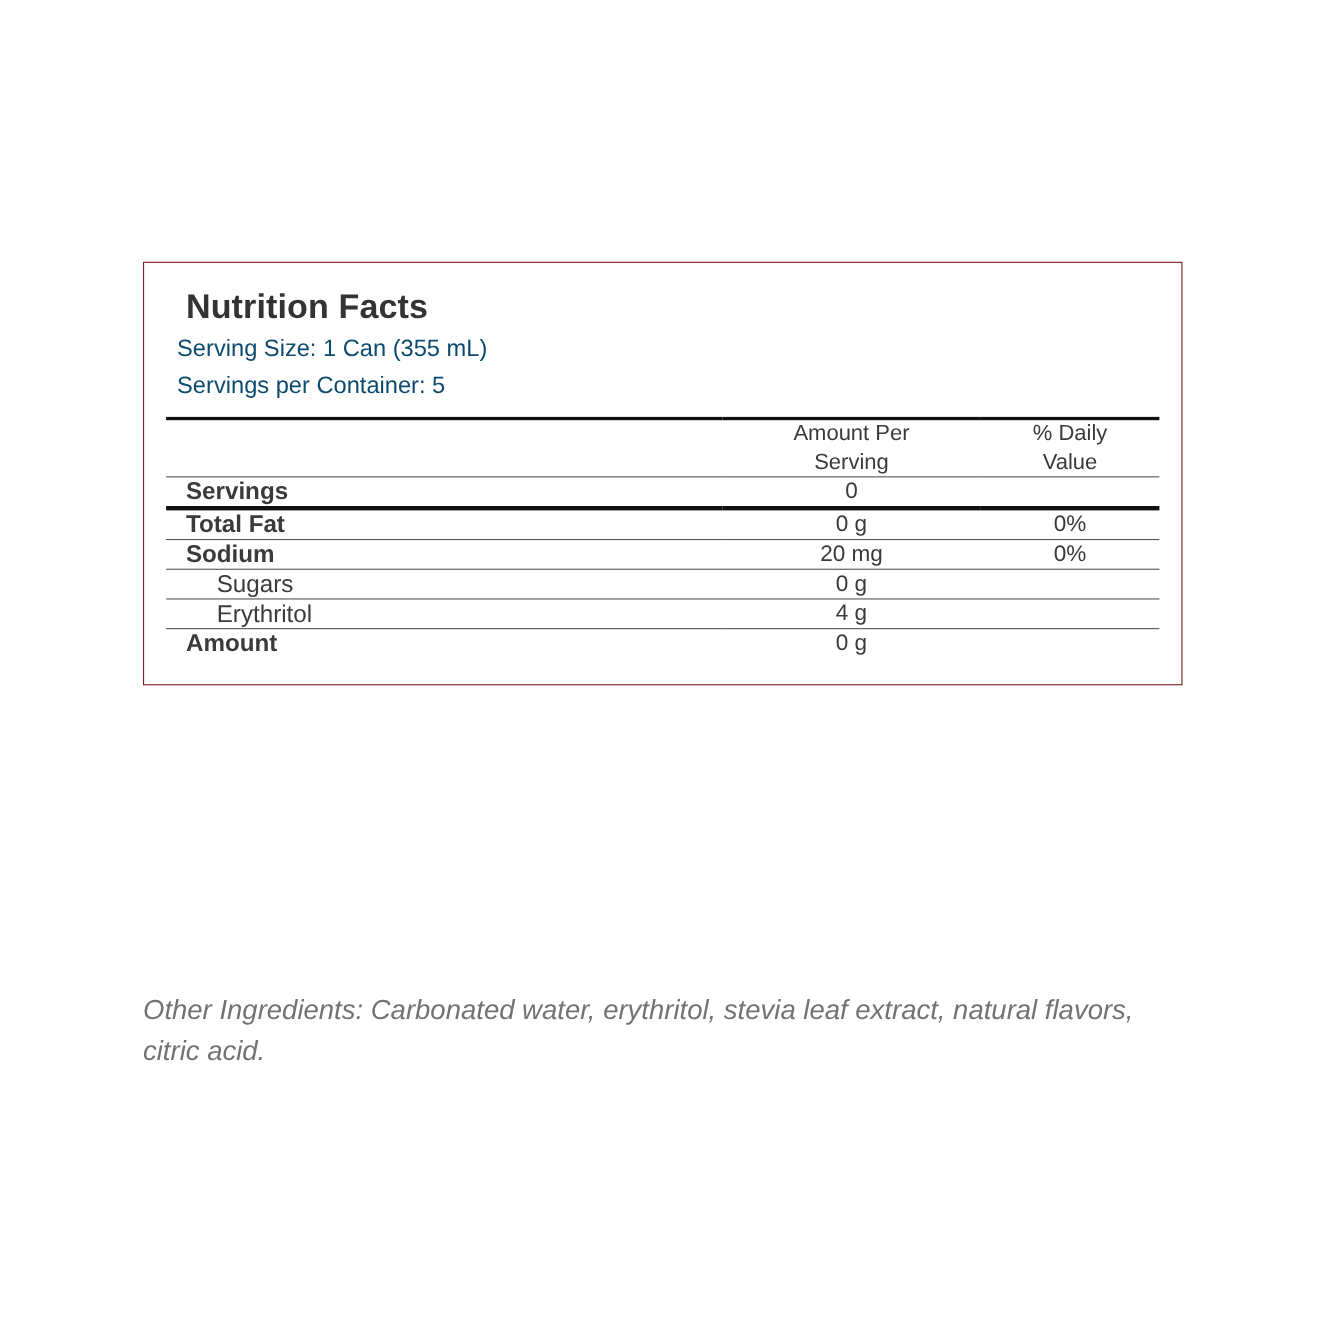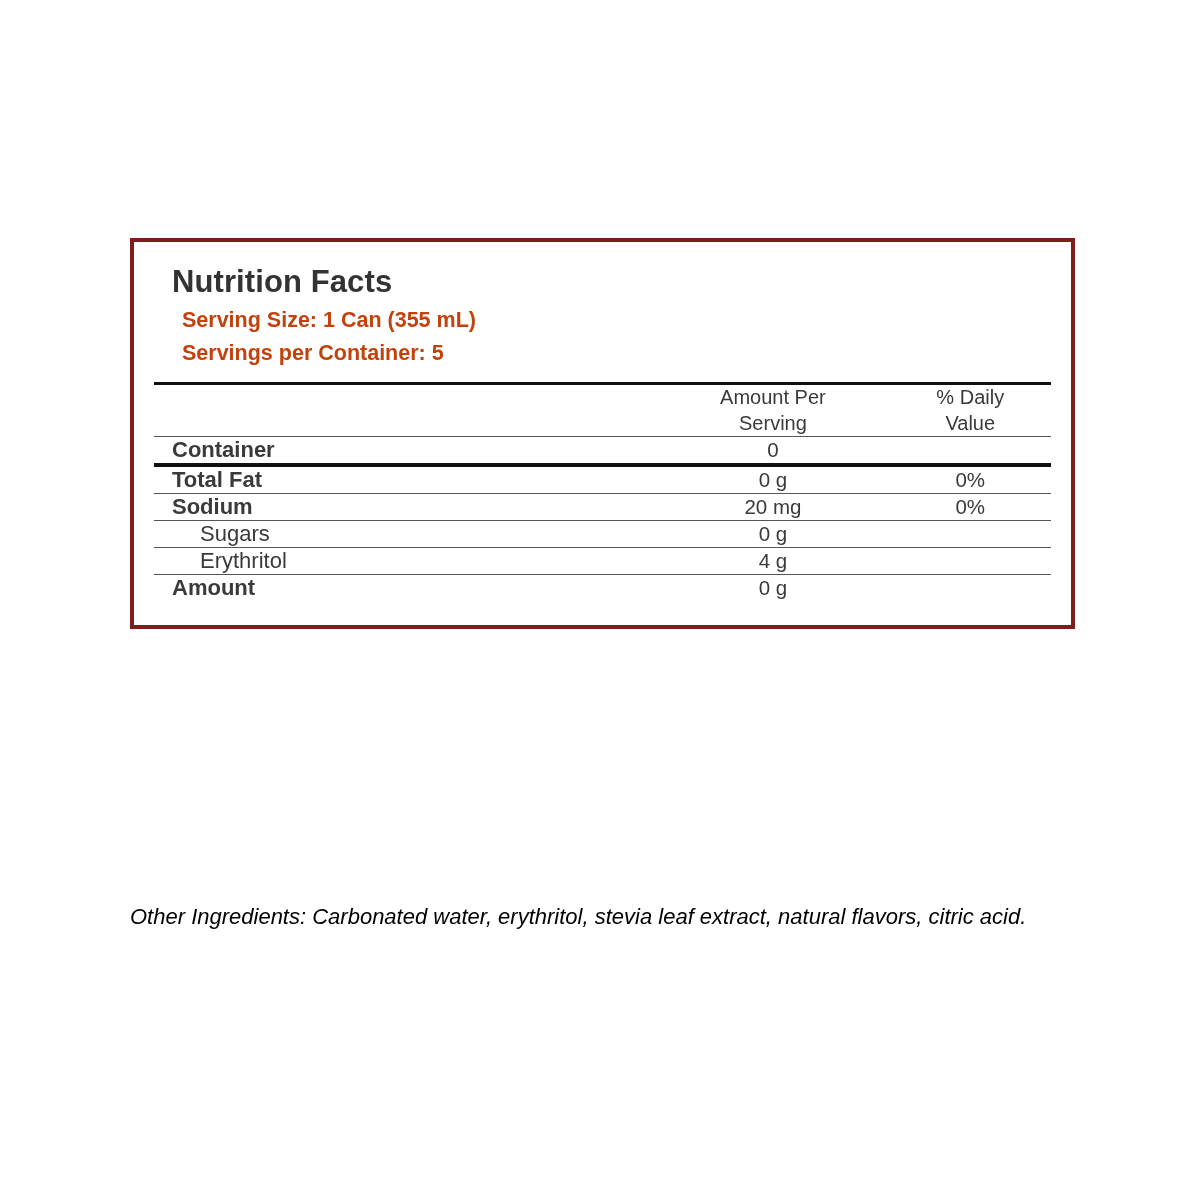--- a/index.html
+++ b/index.html
@@ -14,40 +14,40 @@
     color: #3a3a3a;
     position: relative;
     overflow: hidden;
   }
 
   .panel {
     position: absolute;
     left: 130px;
     top: 238px;
     width: 945px;
-    border: 4px solid #7f1d1d;
+    border: 1px solid #7f1d1d;
     box-sizing: border-box;
     padding: 22px 20px 24px 20px;
   }
 
   .nf-title {
     font-size: 31px;
     font-weight: bold;
     color: #333333;
     letter-spacing: 0.1px;
     margin: 0 0 4px 18px;
     line-height: 1.15;
   }
 
   .serving-line {
     font-size: 21.5px;
-    color: #c2410c;
-    margin-left: 28px;
+    color: #0c4a6e;
+    margin-left: 10px;
     line-height: 1.55;
-    font-weight: bold;
+    font-weight: normal;
   }
 
   table.nf {
     width: 100%;
     border-collapse: collapse;
     margin-top: 12px;
     table-layout: fixed;
   }
 
   table.nf td, table.nf th {
@@ -85,23 +85,23 @@
 
   .rule-thin td   { border-top: 1.6px solid #555; }
   .rule-thick td  { border-top: 4px solid #111; }
   .rule-bottom td { border-bottom: 2.2px solid #333; }
 
   .ingredients {
     position: absolute;
     left: 130px;
     top: 900px;
     width: 905px;
-    font-size: 22px;
+    font-size: 25px;
     font-style: italic;
-    color: #000000;
+    color: #737373;
     line-height: 1.5;
   }
 </style>
 </head>
 <body>
 
 <div class="panel">
 
   <div class="nf-title">Nutrition Facts</div>
   <div class="serving-line">Serving Size: 1 Can (355 mL)</div>
@@ -120,21 +120,21 @@
           <div>Amount Per</div>
           <div>Serving</div>
         </td>
         <td class="col-dv">
           <div>% Daily</div>
           <div>Value</div>
         </td>
       </tr>
 
       <tr class="row rule-thin">
-        <td class="col-name nm-bold">Container</td>
+        <td class="col-name nm-bold">Servings</td>
         <td class="col-amt">0</td>
         <td class="col-dv"></td>
       </tr>
 
       <tr class="row rule-thick">
         <td class="col-name nm-bold">Total Fat</td>
         <td class="col-amt">0 g</td>
         <td class="col-dv">0%</td>
       </tr>
 

